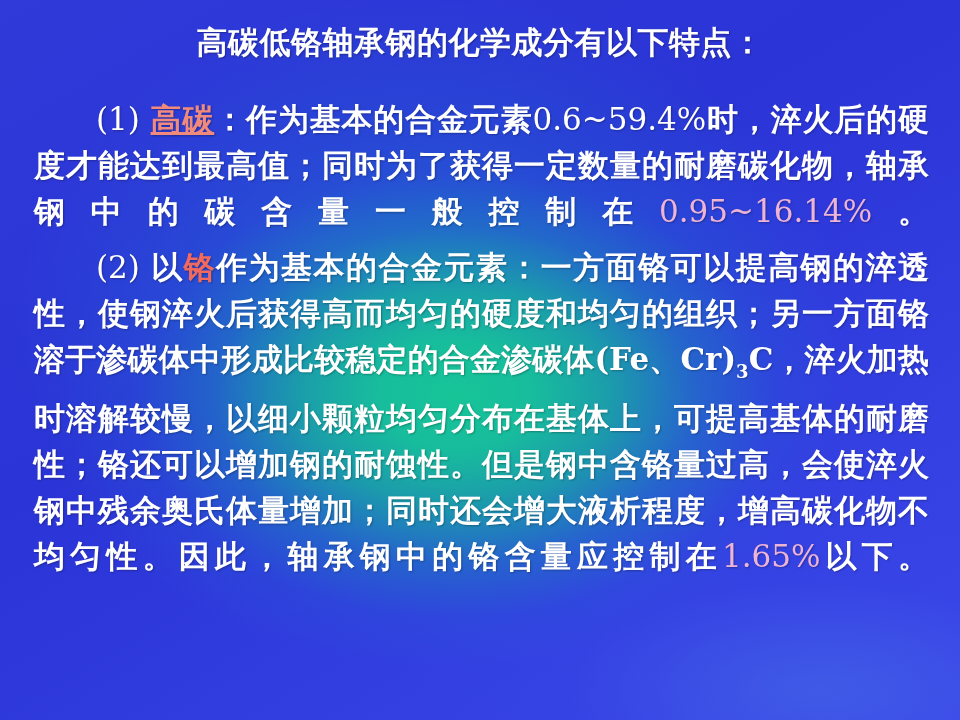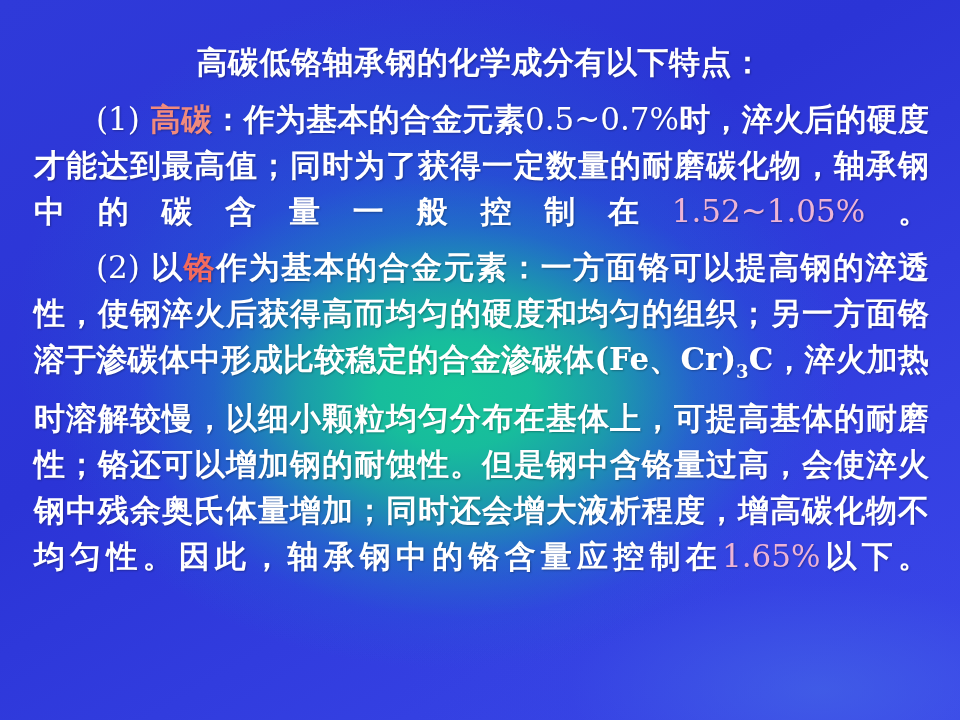--- a/index.html
+++ b/index.html
@@ -45,21 +45,20 @@
     width: 960px;
     text-align: center;
     font-family: "DejaVu Sans", sans-serif;
     font-weight: bold;
     font-size: 31px;
     line-height: 44px;
     color: #ffffff;
     letter-spacing: 0.5px;
     text-shadow: 1px 1px 2px rgba(0,0,0,0.30);
     white-space: nowrap;
-    margin-top: 20px;
   }
 
   .body-block {
     position: absolute;
     left: 34px;
     width: 895px;
     font-family: "DejaVu Sans", sans-serif;
     font-weight: bold;
     font-size: 31px;
     line-height: 46px;
@@ -75,21 +74,21 @@
     text-align: justify;
     text-justify: inter-ideograph;
     text-indent: 62px;
   }
   .para-text::after {
     content: "";
     display: inline-block;
     width: 100%;
   }
 
-  .hl-carbon  { color: #f08a7d; }
+  .hl-carbon  { color: #f08a7d; text-decoration: underline; }
   .hl-chrome  { color: #f26a5e; }
   .num-pink   { color: #edb4d6; }
 
   .serif-num {
     font-family: "DejaVu Serif", serif;
     font-weight: normal;
     letter-spacing: 0;
   }
   .formula {
     font-family: "DejaVu Serif", serif;
@@ -106,20 +105,20 @@
   }
 </style>
 </head>
 <body>
 
 <div id="slide">
 
   <div class="slide-title">高碳低铬轴承钢的化学成分有以下特点：</div>
 
   <div class="body-block" id="para-1">
-    <span class="para-text"><span class="marker">(1) </span><span class="hl-carbon">高碳</span><span>：作为基本的合金元素</span><span class="serif-num">0.5~0.7%</span><span>时，淬火后的硬度才能达到最高值；同时为了获得一定数量的耐磨碳化物，轴承钢中的碳含量一般控制在</span><span class="serif-num num-pink">1.52~1.05%</span><span>。</span></span>
+    <span class="para-text"><span class="marker">(1) </span><span class="hl-carbon">高碳</span><span>：作为基本的合金元素</span><span class="serif-num">0.6~59.4%</span><span>时，淬火后的硬度才能达到最高值；同时为了获得一定数量的耐磨碳化物，轴承钢中的碳含量一般控制在</span><span class="serif-num num-pink">0.95~16.14%</span><span>。</span></span>
   </div>
 
   <div class="body-block" id="para-2">
     <span class="para-text"><span class="marker">(2) </span><span>以</span><span class="hl-chrome">铬</span><span>作为基本的合金元素：一方面铬可以提高钢的淬透性，使钢淬火后获得高而均匀的硬度和均匀的组织；另一方面铬溶于渗碳体中形成比较稳定的合金渗碳体</span><span class="formula">(Fe、Cr)</span><span class="subscript">3</span><span class="formula">C</span><span>，淬火加热时溶解较慢，以细小颗粒均匀分布在基体上，可提高基体的耐磨性；铬还可以增加钢的耐蚀性。但是钢中含铬量过高，会使淬火钢中残余奥氏体量增加；同时还会增大液析程度，增高碳化物不均匀性。因此，轴承钢中的铬含量应控</span><span>制在</span><span class="serif-num num-pink">1.65%</span><span>以下。</span></span>
   </div>
 
 </div>
 
 </body></html>

